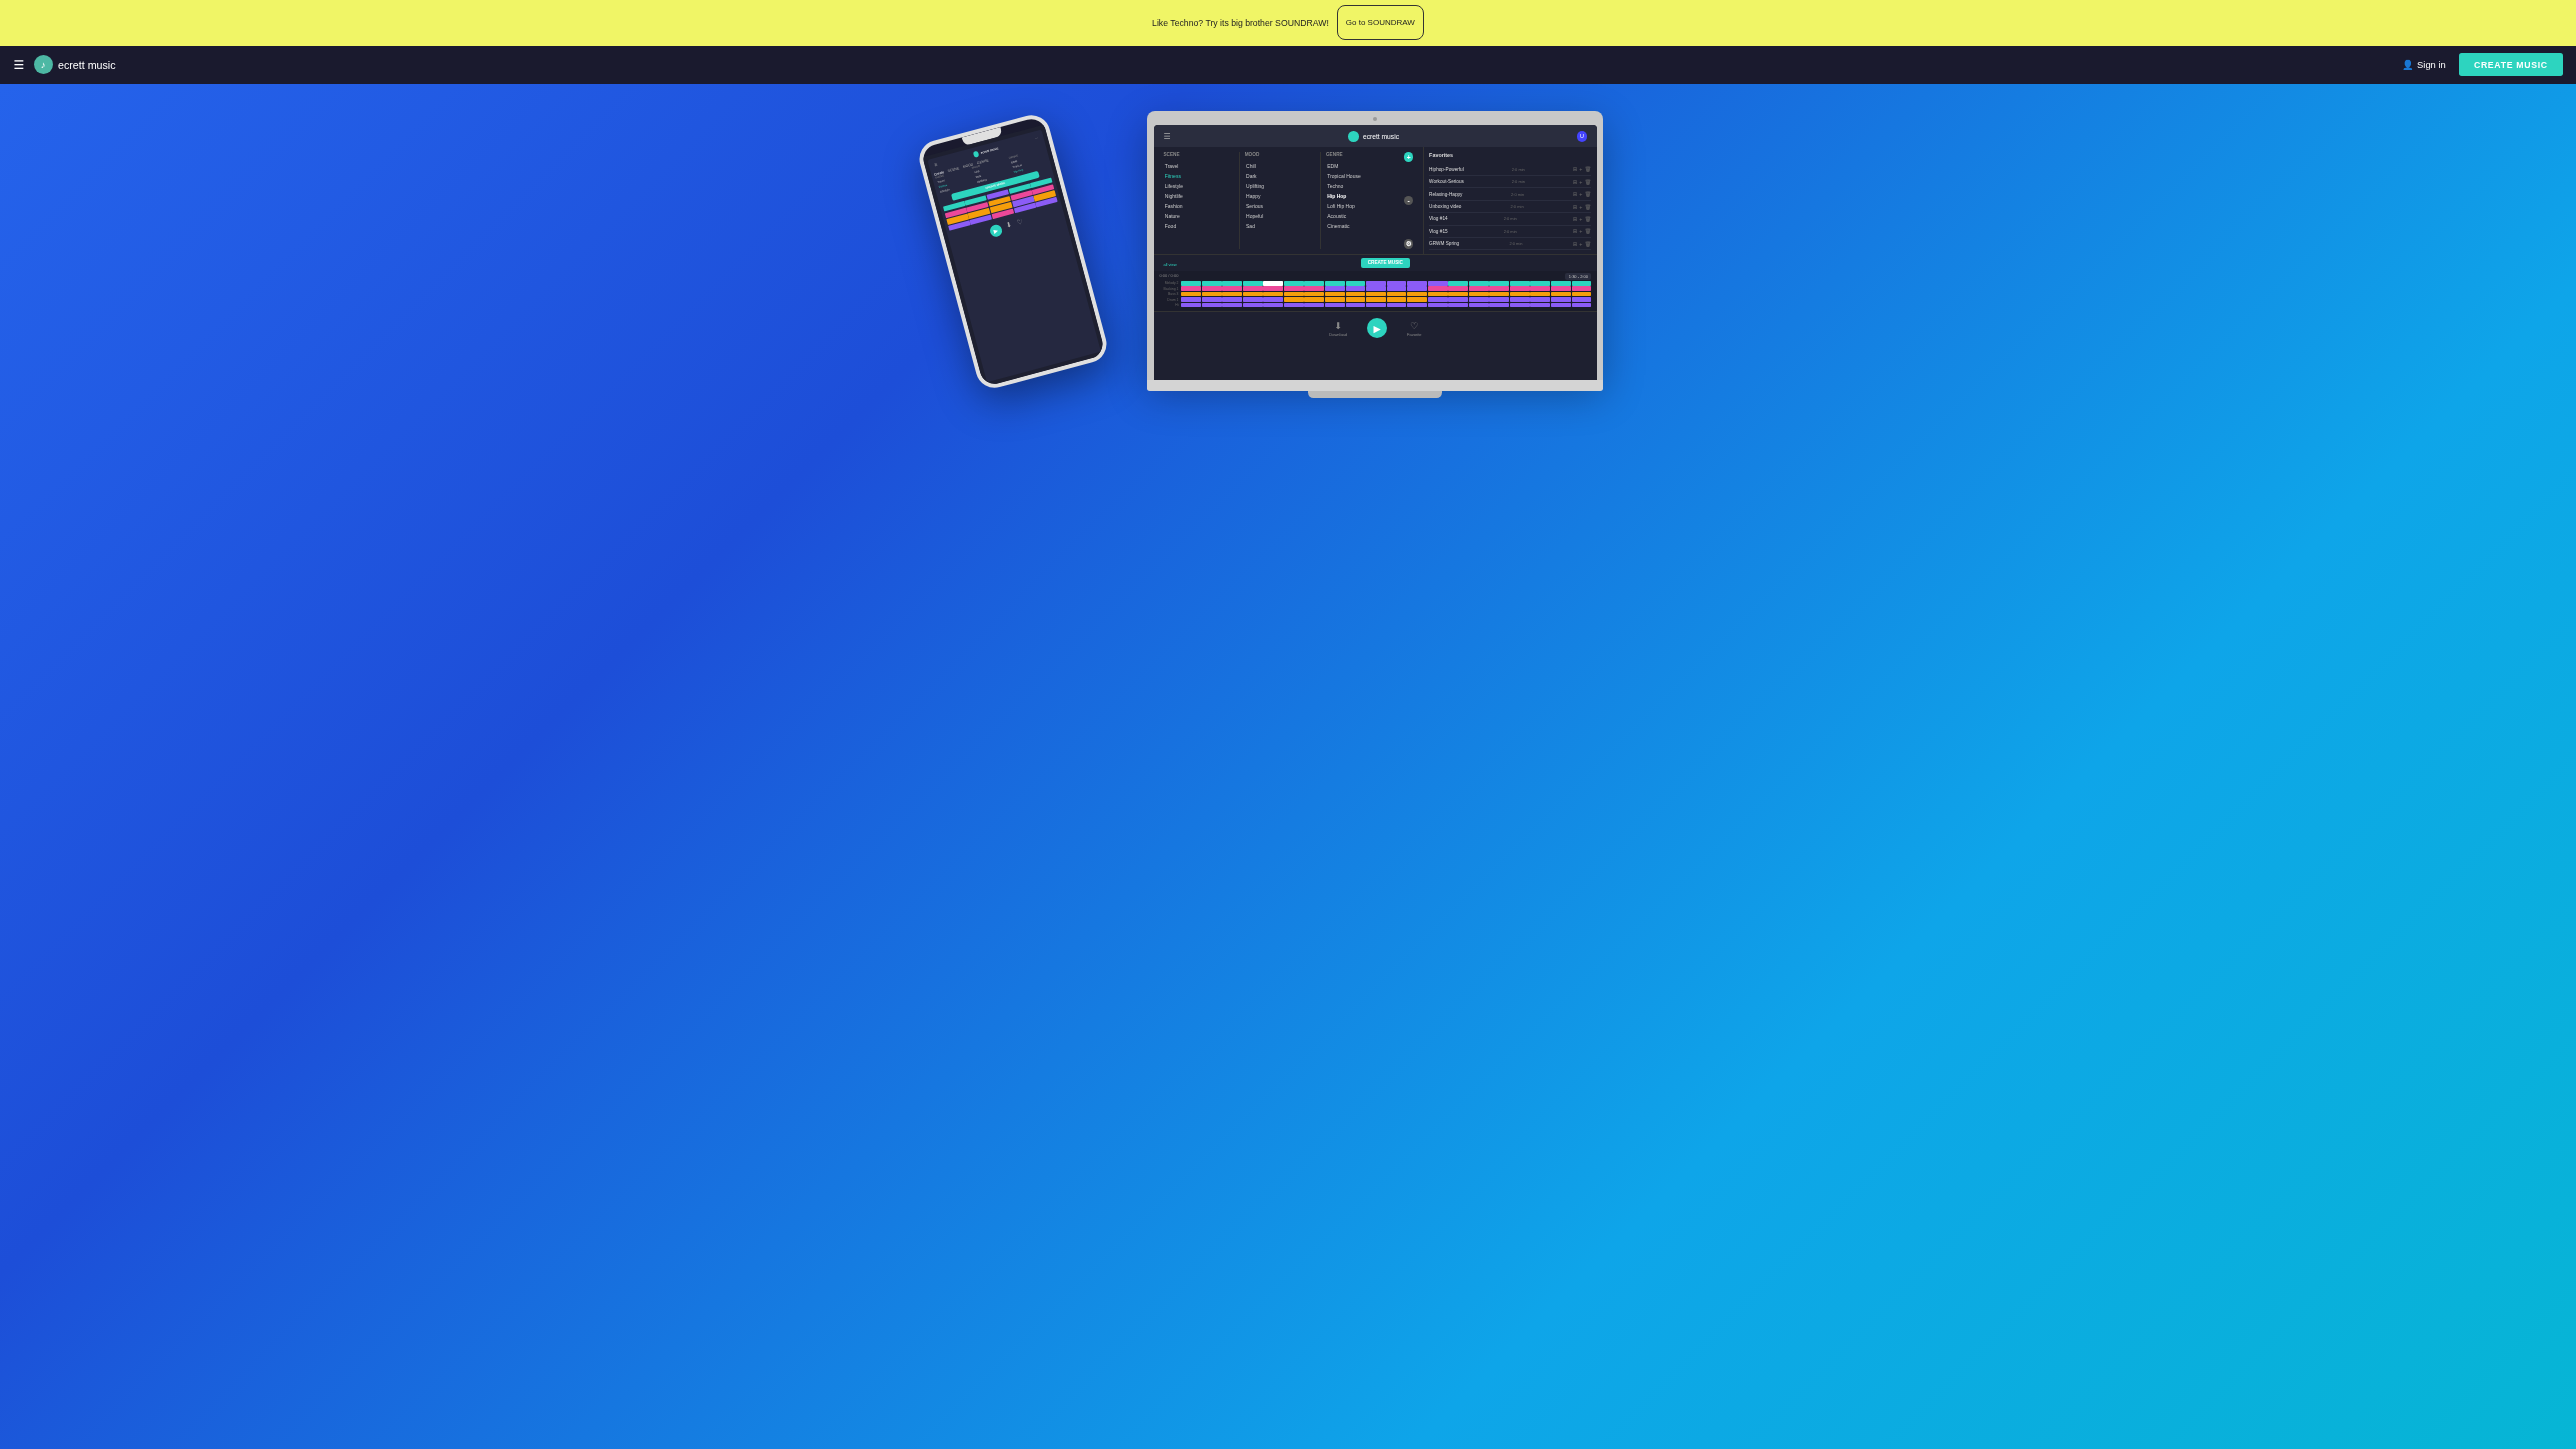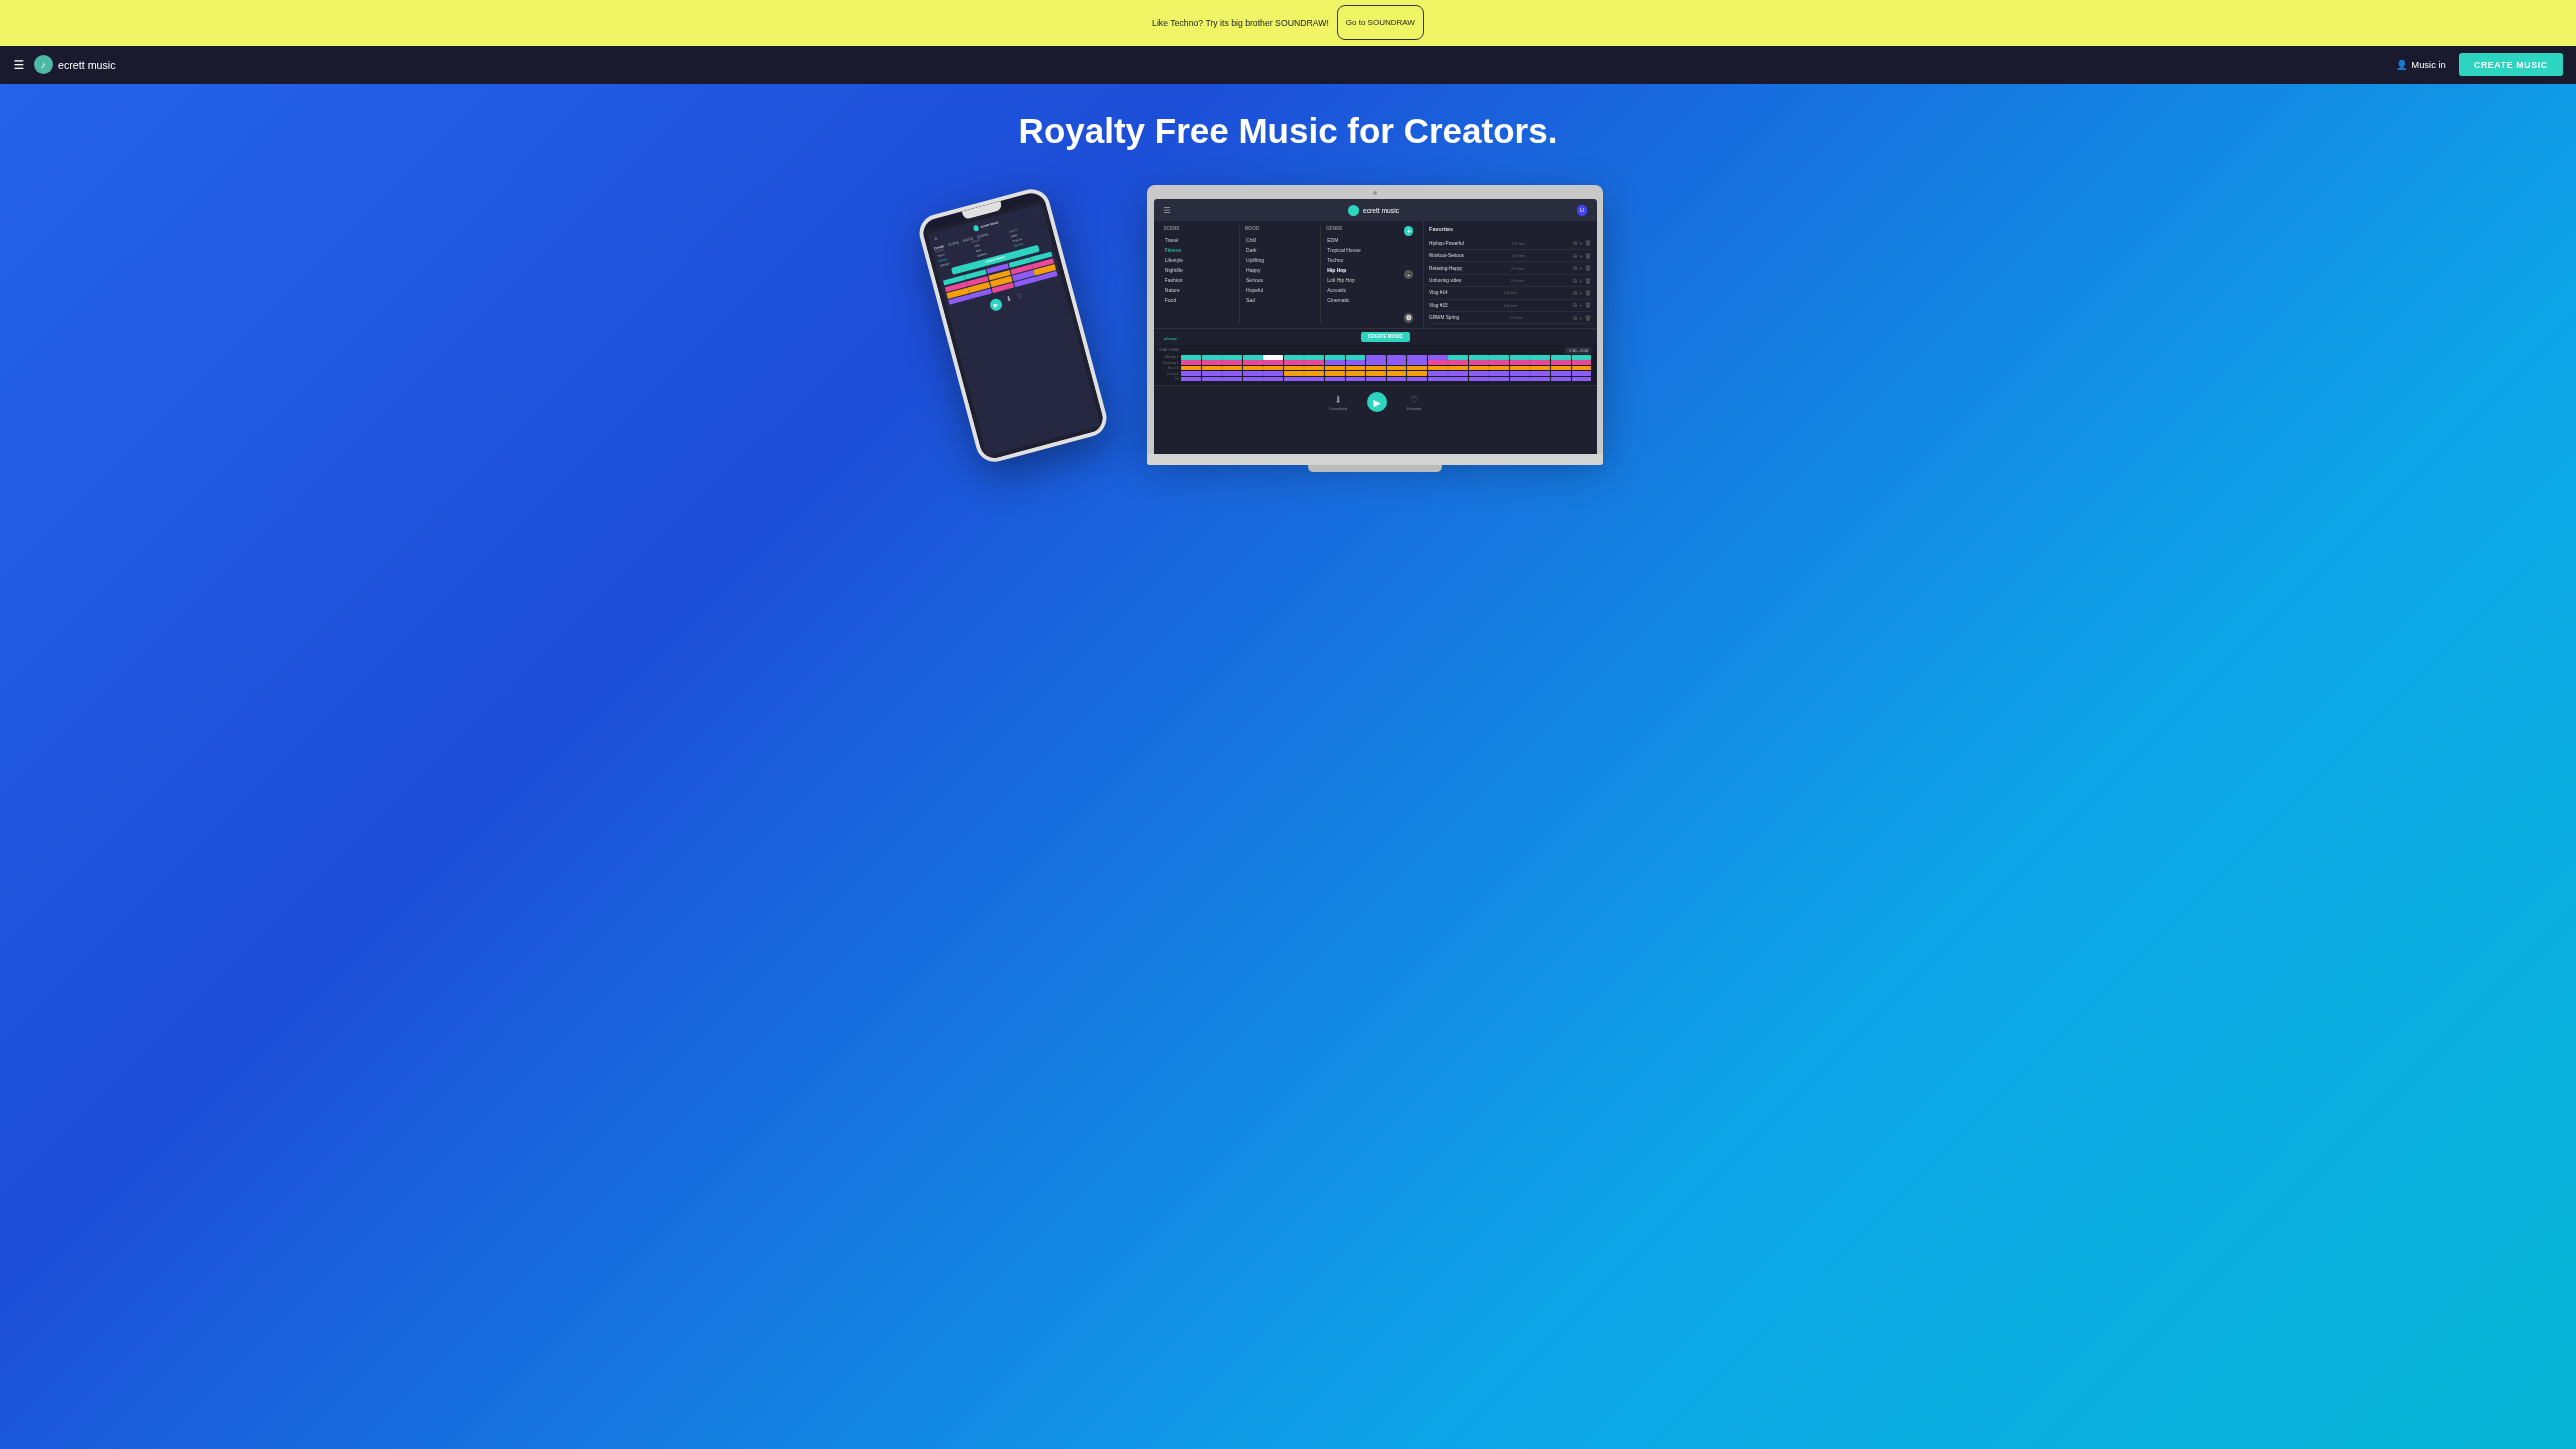--- a/index.html
+++ b/index.html
@@ -490,28 +490,27 @@
   <div class="nav-left">
     <span class="hamburger">☰</span>
     <div class="logo">
       <div class="logo-icon">♪</div>
       <span>ecrett music</span>
     </div>
   </div>
   <div class="nav-right">
     <div class="sign-in">
       <span>👤</span>
-      <span>Music in</span>
+      <span>Sign in</span>
     </div>
     <button class="create-music-btn">CREATE MUSIC</button>
   </div>
 </nav>
 
 <section class="hero">
-  <h1 class="hero-title">Royalty Free Music for Creators.</h1>
 
   <div class="devices-container">
 
     <div class="phone-mockup">
       <div class="phone-notch"></div>
       <div class="phone-screen">
         <div class="phone-screen-inner">
           <div class="phone-header">
             <span style="color:#aaa;font-size:3.4px;">☰</span>
             <div style="display:flex;align-items:center;gap:2px;">

